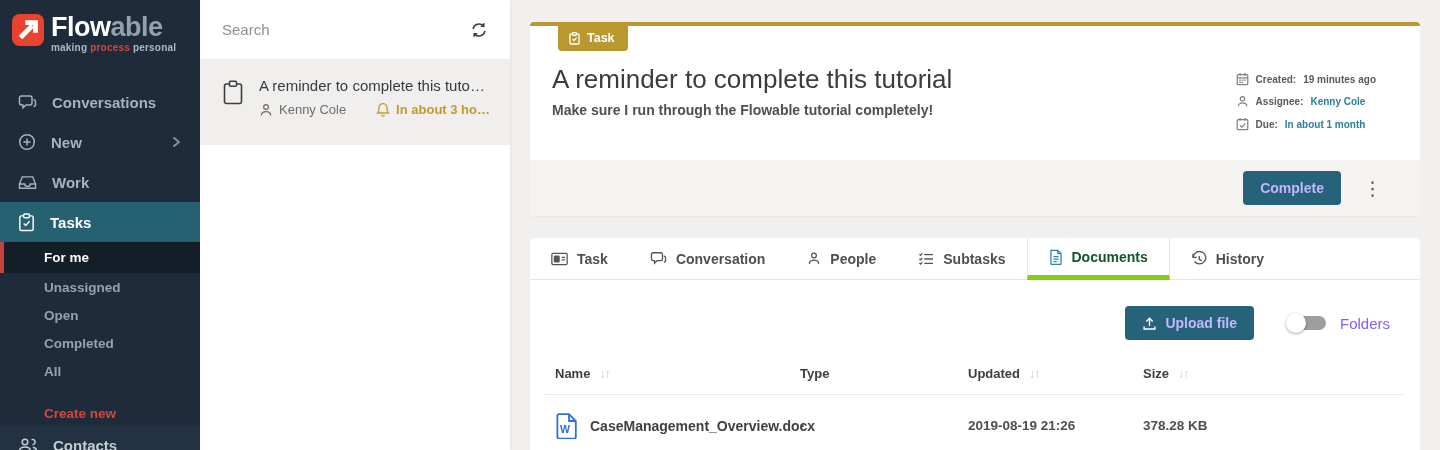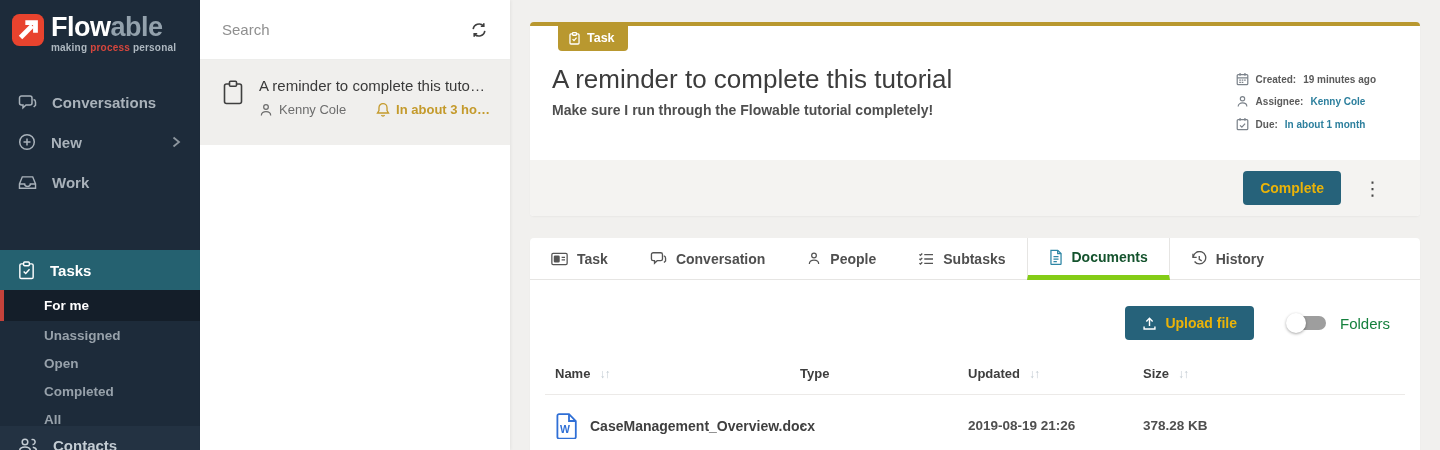--- a/index.html
+++ b/index.html
@@ -11,21 +11,21 @@
   .sidebar { position:absolute; left:0; top:0; width:200px; height:450px; background:#1d2b3a; overflow:hidden; }
   .logo { display:flex; align-items:flex-start; padding:14px 12px 0 12px; gap:7px; }
   .logo-text { line-height:1; }
   .brand { font-size:27px; font-weight:bold; letter-spacing:-0.5px; }
   .brand .p1 { color:#ffffff; } .brand .p2 { color:#93a1ac; }
   .tagline { font-size:10px; font-weight:bold; margin-top:2px; letter-spacing:0.2px; color:#aeb8c0; text-align:right; }
   .tagline .red { color:#d6463d; }
   .nav { position:absolute; top:82px; left:0; right:0; }
   .nav-item { height:40px; display:flex; align-items:center; gap:15px; padding:0 18px; color:#a9b2ba; font-size:15px; font-weight:600; cursor:pointer; }
   .nav-item .chev { margin-left:auto; color:#8d969e; }
-  .nav-item.active { background:#256170; color:#ffffff;margin-top:48px; }
+  .nav-item.active { background:#256170; color:#ffffff; }
   .subnav { }
   .sub-item { height:28px; display:flex; align-items:center; padding-left:44px; color:#97a1aa; font-size:13.5px; font-weight:600; cursor:pointer; }
   .sub-item.active { height:31px; background:#141e29; border-left:4px solid #c4423b; padding-left:40px; color:#ffffff; font-weight:700; }
   .create-new { margin-top:14px; height:28px; display:flex; align-items:center; padding-left:44px; color:#d6463d; font-size:13.5px; font-weight:700; cursor:pointer; }
   .contacts-row { position:absolute; top:426px; left:0; right:0; height:38px; background:#233242; display:flex; align-items:center; gap:15px; padding:0 18px; color:#c3ccd3; font-size:15px; font-weight:600; }
 
   
   .list-col { position:absolute; left:200px; top:0; width:310px; height:450px; background:#ffffff; box-shadow:1px 0 3px rgba(0,0,0,0.06); }
   .search-row { height:60px; display:flex; align-items:center; padding:0 22px; border-bottom:1px solid #ededeb; }
   .search-input { border:none; outline:none; flex:1; font-size:15px; color:#444; font-family:"Liberation Sans",sans-serif; background:transparent; }
@@ -43,32 +43,32 @@
   .card1 { background:#ffffff; border-top:4px solid #b9982f; border-radius:4px; position:relative; box-shadow:0 1px 2px rgba(0,0,0,0.04); }
   .badge { position:absolute; top:0; left:28px; background:#b9982f; color:#fff; font-size:12.5px; font-weight:600; padding:5px 13px 6px 11px; border-radius:0 0 4px 4px; display:flex; align-items:center; gap:7px; }
   .head { display:flex; justify-content:space-between; padding:30px 44px 20px 22px; min-height:118px; }
   .title { font-size:26px; font-weight:400; color:#3c3c3c; margin-top:8px; }
   .desc { font-size:14px; color:#4f4f4f; margin-top:7px; font-weight:600; }
   .meta { margin-top:16px; font-size:10px; color:#5a5a5a; font-weight:600; white-space:nowrap;text-align:right; }
   .meta-row { display:flex; align-items:center; gap:7px; margin-bottom:9px; }
   .meta-row .ic { color:#7b828a; }
   .link { color:#2c7f9d; cursor:pointer; }
   .action-bar { background:#f4f3f1; border-radius:0 0 4px 4px; height:56px; display:flex; align-items:center; justify-content:flex-end; gap:16px; padding:0 32px 0 0; }
-  .btn-teal { background:#26627a; color:#eab308; border:none; border-radius:4px; font-size:14px; font-weight:600; padding:9px 17px; cursor:pointer; font-family:"Liberation Sans",sans-serif; display:flex; align-items:center; gap:8px; }
+  .btn-teal { background:#26627a; color:#c4b5fd; border:none; border-radius:4px; font-size:14px; font-weight:600; padding:9px 17px; cursor:pointer; font-family:"Liberation Sans",sans-serif; display:flex; align-items:center; gap:8px; }
   .kebab { color:#474747; font-size:19px; cursor:pointer; padding:0 6px; line-height:1; }
 
   .card2 { background:#ffffff; border-radius:4px 4px 0 0; margin-top:22px; height:232px; box-shadow:0 1px 2px rgba(0,0,0,0.04); overflow:hidden; }
   .tabs { display:flex; border-bottom:1px solid #e6e5e3; height:42px; }
   .tab { display:flex; align-items:center; gap:9px; padding:0 21px; font-size:14px; color:#4f4f4f; font-weight:600; cursor:pointer; }
   .tab .ic { color:#555; }
   .tab.active { color:#14532d; border-left:1px solid #e6e5e3; border-right:1px solid #e6e5e3; margin-bottom:-1px; background:#fff; border-bottom:5px solid #84cc16; }
   .tab.active .ic { color:#2e86a5; }
 
   .doc-toolbar { display:flex; align-items:center; justify-content:flex-end; gap:32px; margin:26px 30px 0 0; }
-  .toggle-wrap { display:flex; align-items:center; gap:12px; font-size:15px; color:#15803d; }
+  .toggle-wrap { display:flex; align-items:center; gap:12px; font-size:15px; color:#8b5cf6; }
   .toggle { position:relative; width:42px; height:20px; cursor:pointer; }
   .toggle .track { position:absolute; left:8px; top:3px; width:32px; height:14px; border-radius:7px; background:#9e9e9e; }
   .toggle .knob { position:absolute; left:0; top:0; width:20px; height:20px; border-radius:50%; background:#ffffff; box-shadow:0 1px 3px rgba(0,0,0,0.35); }
 
   .tbl { margin:26px 15px 0 15px; }
   .trow { display:grid; grid-template-columns:255px 168px 175px 1fr; align-items:center; }
   .trow.thead { padding-bottom:13px; border-bottom:1px solid #eceae8; font-size:13px; font-weight:700; color:#3d3d3d; }
   .sort { color:#c2cbd2; font-size:12px; margin-left:9px; font-weight:400; letter-spacing:-1px; }
   .trow.tdata { height:62px; border-bottom:1px solid #eceae8; font-size:13.5px; color:#4f4f4f; font-weight:600; }
   .cell-name { display:flex; align-items:center; gap:13px; padding-left:10px; font-size:14px; color:#3f3f3f; }

